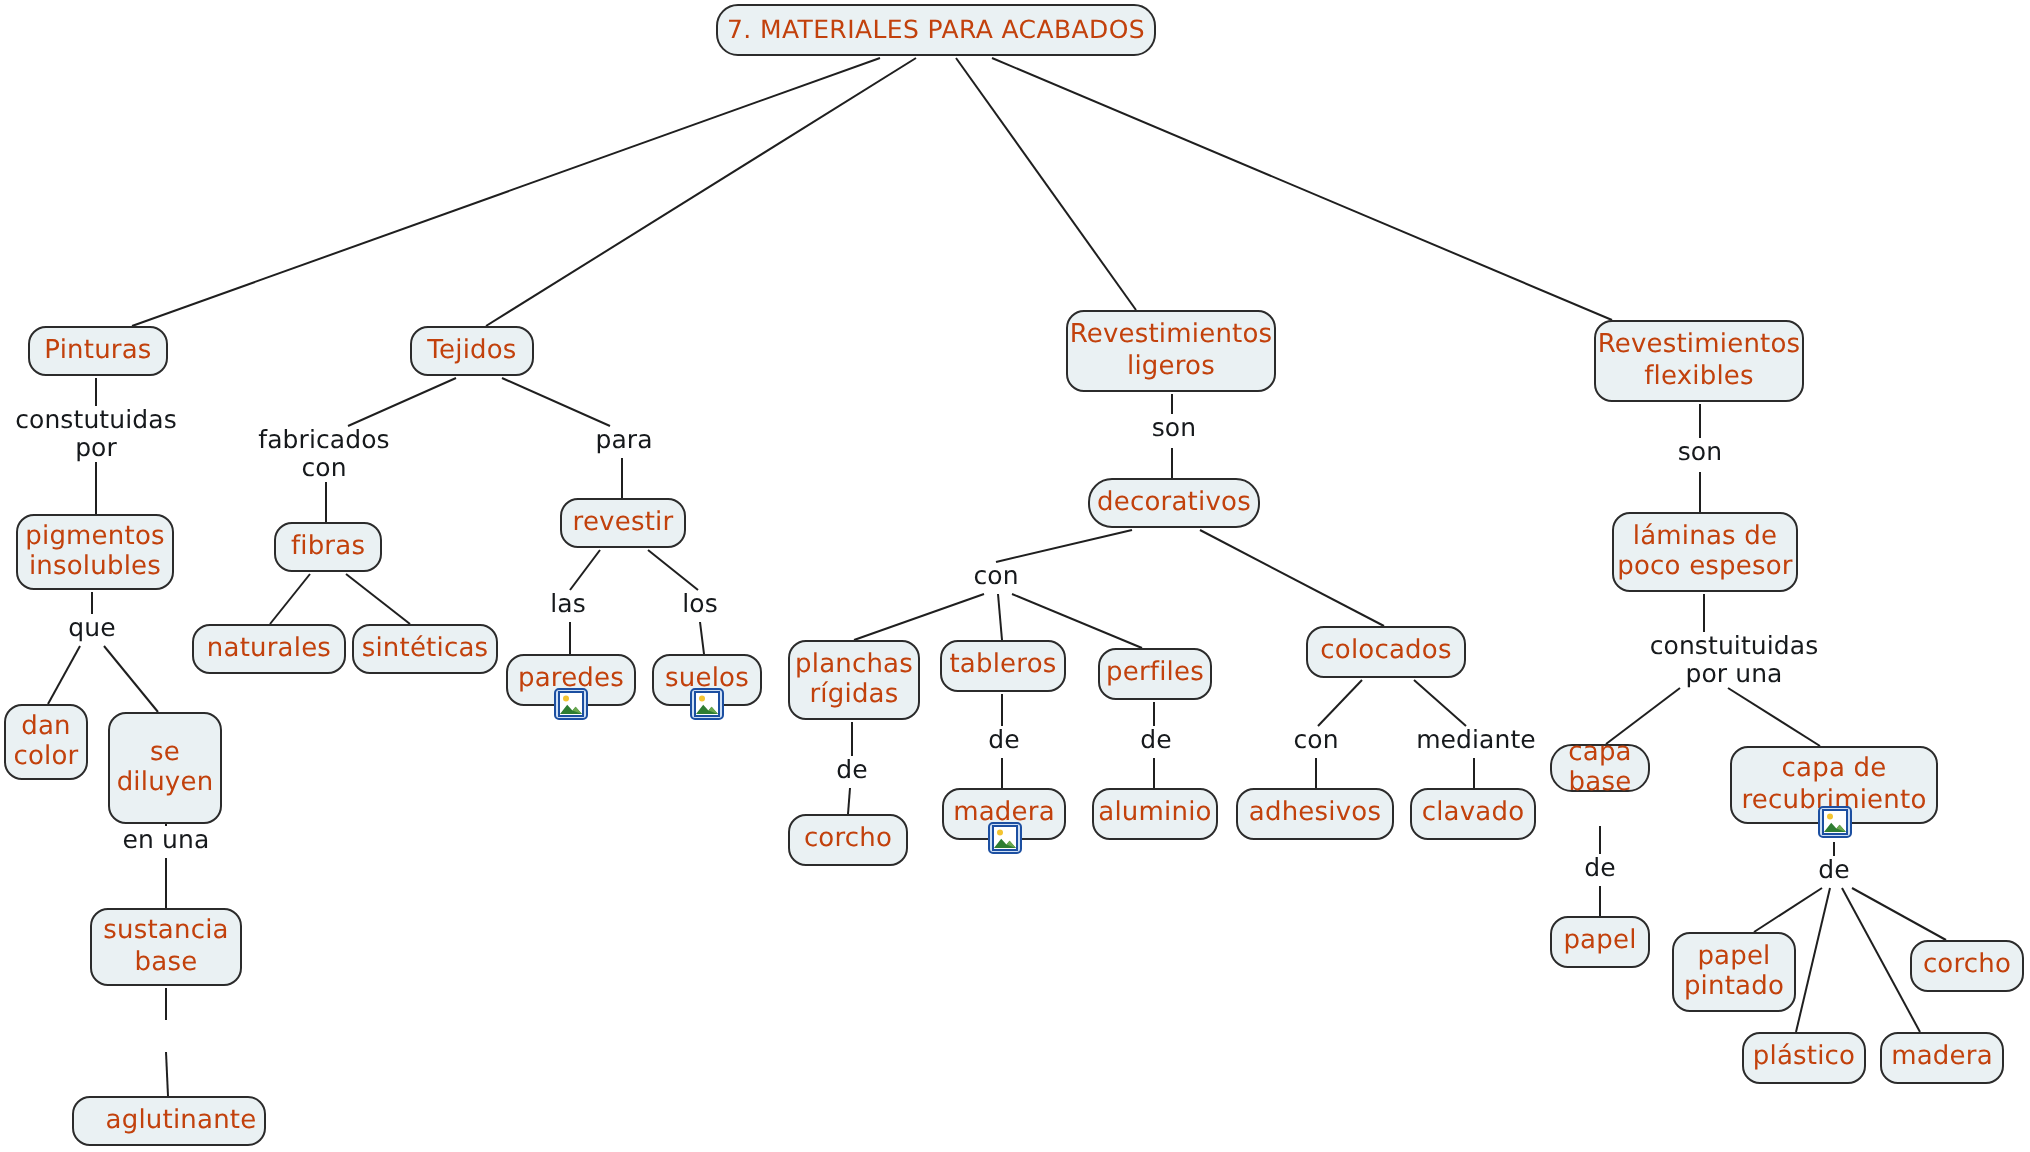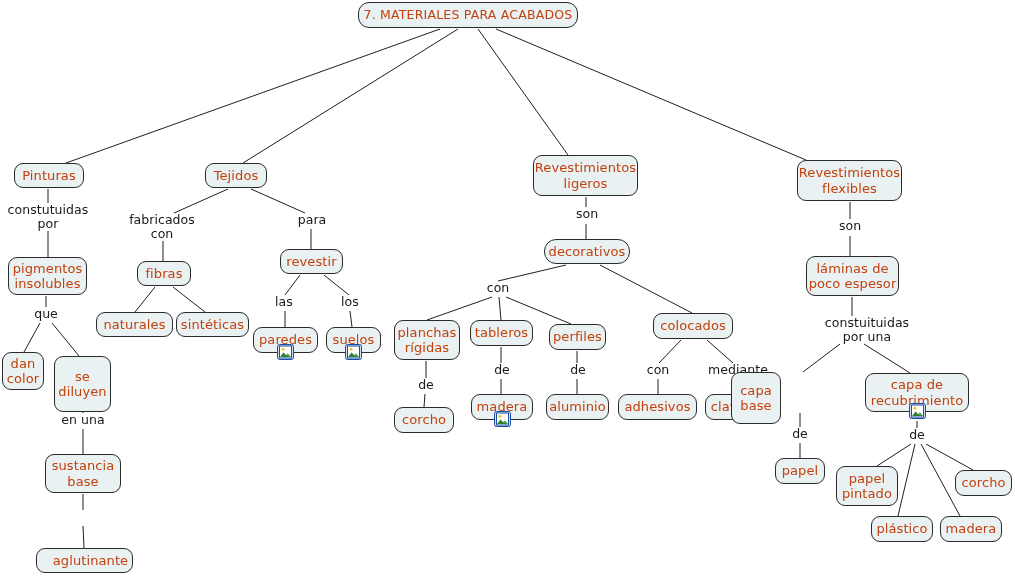--- a/index.html
+++ b/index.html
@@ -182,21 +182,21 @@
           <path d="M3 13 L6.6 8.4 L9.2 11.2 L10.8 9.4 L14 13 Z" fill="#2e7d32"></path>
           <path d="M9.2 11.2 L10.8 9.4 L14 13 Z" fill="#6aa84f"></path>
         </svg>
       </div>
       <div class="node" style="left: 546px; top: 394px; width: 63px; height: 26px;">aluminio</div>
       <div class="node" style="left: 653px; top: 313px; width: 80px; height: 26px;">colocados</div>
       <div class="node" style="left: 618px; top: 394px; width: 79px; height: 26px;">adhesivos</div>
       <div class="node" style="left: 705px; top: 394px; width: 63px; height: 26px;">clavado</div>
       <div class="node" style="left: 806px; top: 256px; width: 93px; height: 40px;">láminas de
 poco espesor</div>
-      <div class="node" style="left: 731px; top: 372px; width: 50px; height: 52px;">capa
+      <div class="node" style="left: 775px; top: 372px; width: 50px; height: 24px; border-radius: 11px;">capa
 base</div>
       <div class="node" style="left: 865px; top: 373px; width: 104px; height: 39px;">capa de
 recubrimiento</div>
       <div class="imgicon" style="left: 908.5px; top: 403px;">
         <svg viewBox="0 0 17 16" width="17" height="16">
           <rect x="0.5" y="0.5" width="16" height="15" rx="2" fill="#cfe0f5" stroke="#1c4fa1" stroke-width="1"></rect>
           <rect x="2.5" y="2" width="12" height="12" fill="#ffffff" stroke="#1c4fa1" stroke-width="1"></rect>
           <circle cx="6" cy="5.2" r="1.5" fill="#f4c430"></circle>
           <path d="M3 13 L6.6 8.4 L9.2 11.2 L10.8 9.4 L14 13 Z" fill="#2e7d32"></path>
           <path d="M9.2 11.2 L10.8 9.4 L14 13 Z" fill="#6aa84f"></path>

